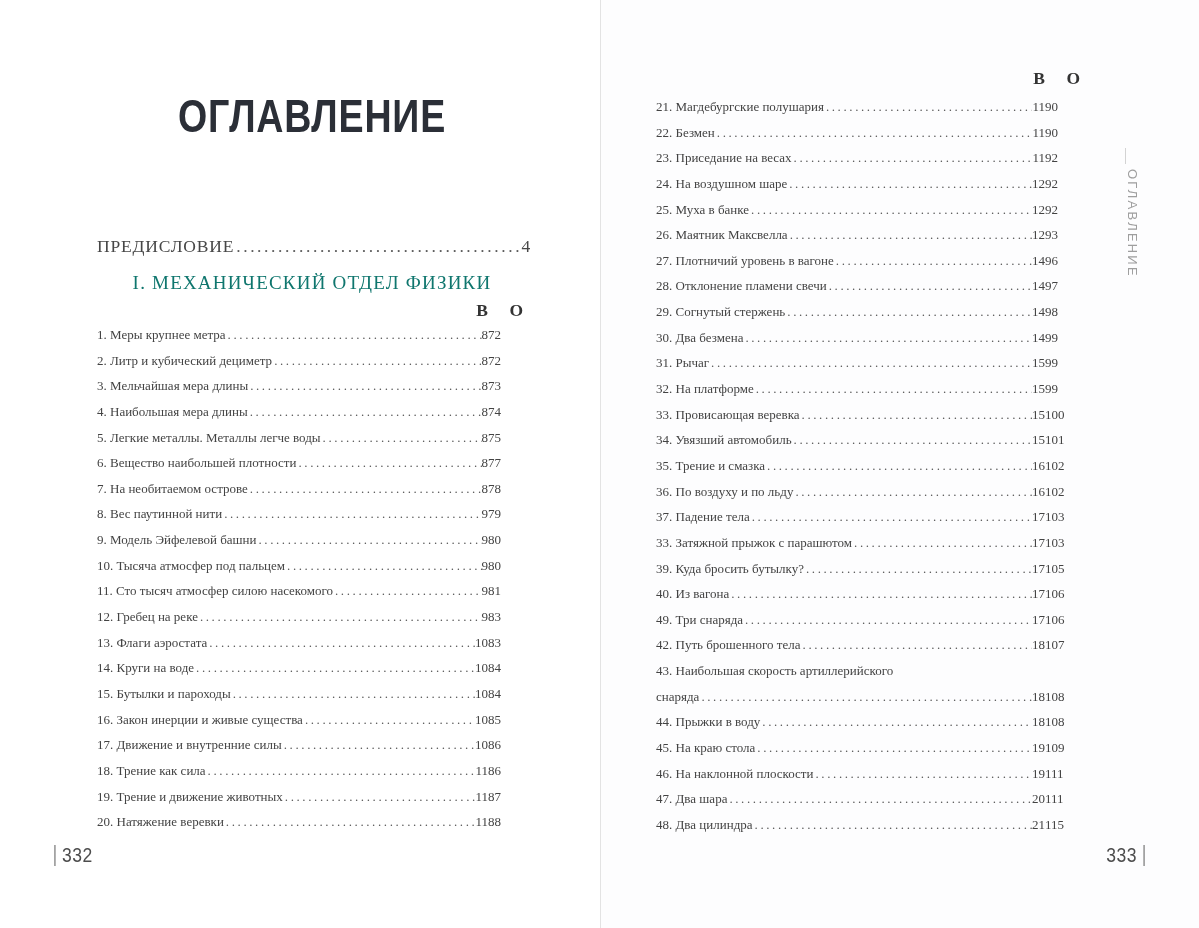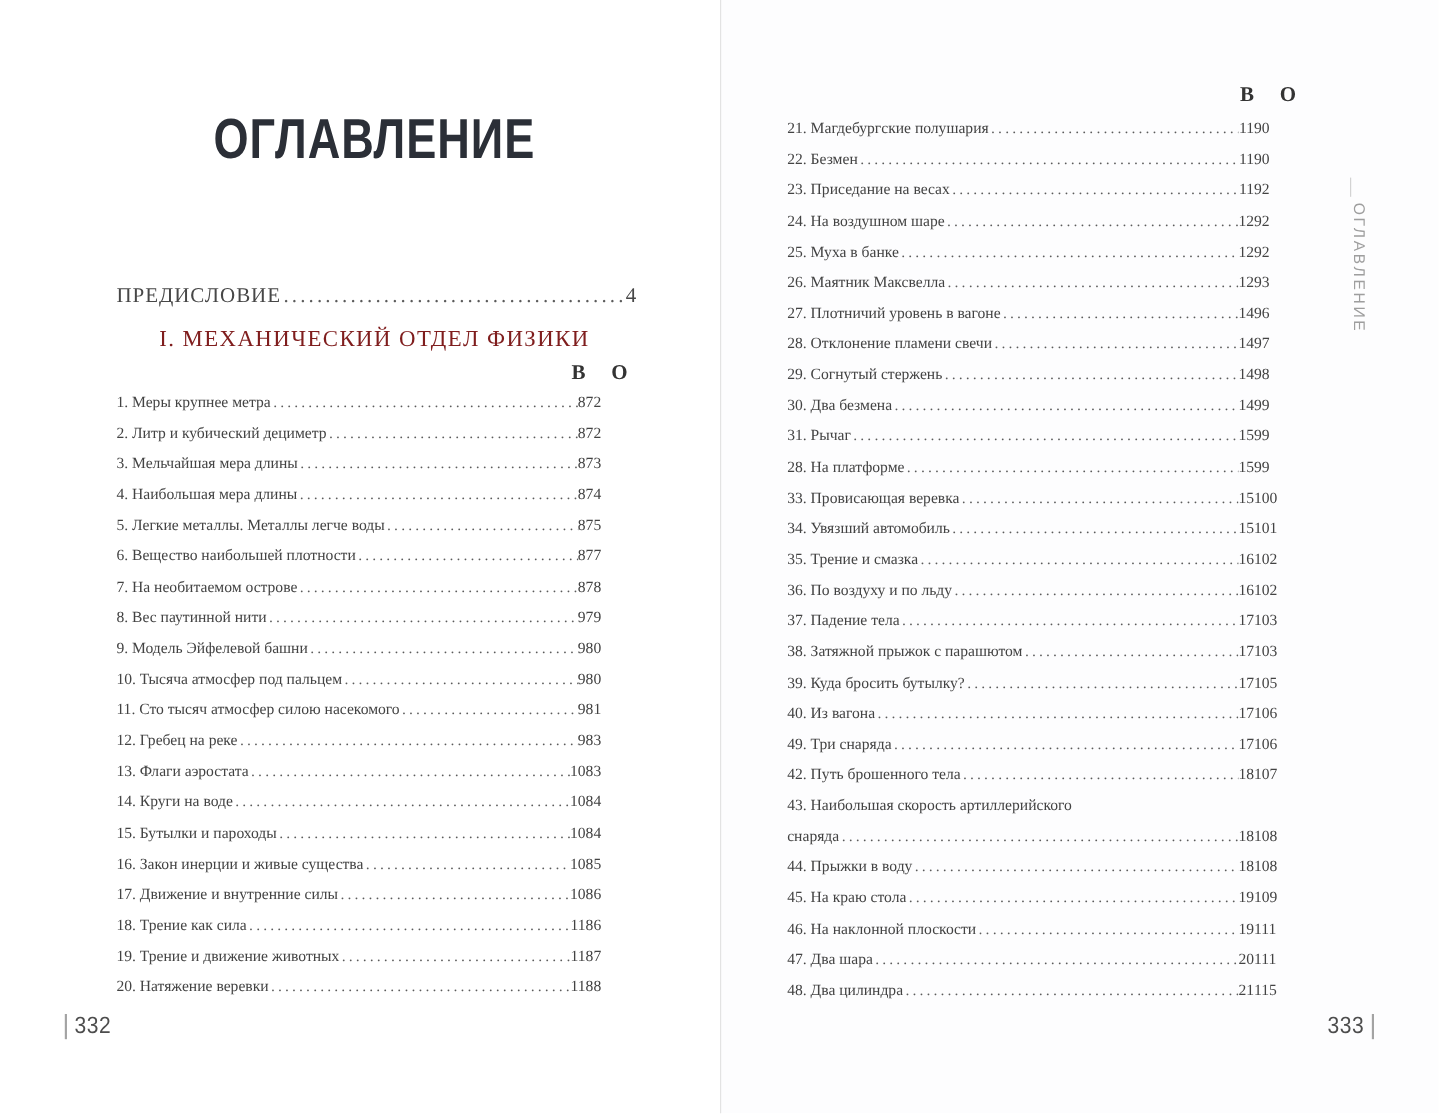--- a/index.html
+++ b/index.html
@@ -28,21 +28,21 @@
   .preface-row {
     position:absolute; left:97px; width:434px; top:226px;
     display:flex; align-items:baseline;
     font-size:17.5px; color:#474747; letter-spacing:0.8px;margin-top:10px;
   }
   .preface-row .dots { letter-spacing:2.6px; }
 
   
   .section-heading {
     position:absolute; left:97px; width:430px; top:272px; margin:0;
-    font-size:19px; font-weight:normal; color:#7f1d1d;
+    font-size:19px; font-weight:normal; color:#0f766e;
     text-align:center; letter-spacing:1.2px;
   }
 
   
   .colhead {
     display:flex; align-items:baseline;
     font-weight:bold; font-size:17.5px; color:#333333;
   }
   #page-left  .colhead { position:absolute; left:97px; width:430px; top:300px; }
   #page-right .colhead { position:absolute; left:55px; width:428px; top:68px; }
@@ -308,21 +308,21 @@
           <span class="num-v">14</span>
           <span class="num-o">99</span>
         </div>
         <div class="toc-row">
           <span class="toc-label">31. Рычаг</span>
           <span class="dots">..........................................................................................</span>
           <span class="num-v">15</span>
           <span class="num-o">99</span>
         </div>
         <div class="toc-row">
-          <span class="toc-label">28. На платформе</span>
+          <span class="toc-label">32. На платформе</span>
           <span class="dots">..........................................................................................</span>
           <span class="num-v">15</span>
           <span class="num-o">99</span>
         </div>
         <div class="toc-row">
           <span class="toc-label">33. Провисающая веревка</span>
           <span class="dots">..........................................................................................</span>
           <span class="num-v">15</span>
           <span class="num-o">100</span>
         </div>
@@ -344,21 +344,21 @@
           <span class="num-v">16</span>
           <span class="num-o">102</span>
         </div>
         <div class="toc-row">
           <span class="toc-label">37. Падение тела</span>
           <span class="dots">..........................................................................................</span>
           <span class="num-v">17</span>
           <span class="num-o">103</span>
         </div>
         <div class="toc-row">
-          <span class="toc-label">38. Затяжной прыжок с парашютом</span>
+          <span class="toc-label">33. Затяжной прыжок с парашютом</span>
           <span class="dots">..........................................................................................</span>
           <span class="num-v">17</span>
           <span class="num-o">103</span>
         </div>
         <div class="toc-row">
           <span class="toc-label">39. Куда бросить бутылку?</span>
           <span class="dots">..........................................................................................</span>
           <span class="num-v">17</span>
           <span class="num-o">105</span>
         </div>

